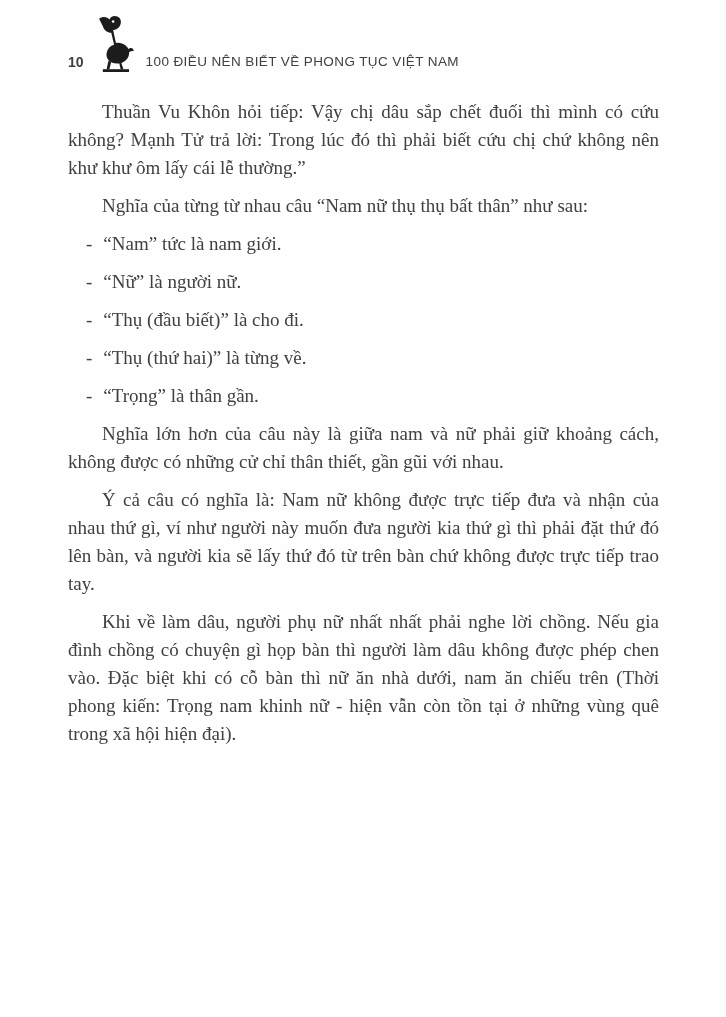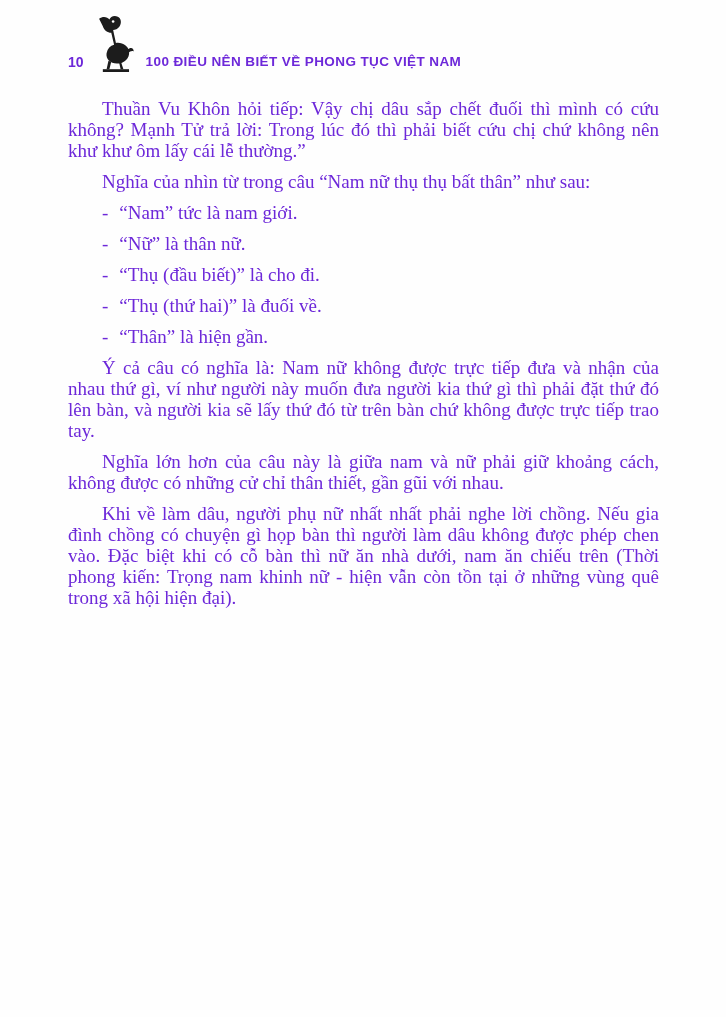--- a/index.html
+++ b/index.html
@@ -3,21 +3,21 @@
 <meta charset="utf-8">
 <style>
   * { box-sizing: border-box; margin: 0; padding: 0; }
   html, body { background: #ffffff; }
   .page {
     position: relative;
     width: 726px;
     height: 1017px;
     margin: 0 auto;
     background: #fefefe;
-    color: #6d28d9;
+    color: #404040;
     font-family: "Liberation Serif", "DejaVu Serif", serif;
     padding: 14px 67px 30px 68px;
     overflow: hidden;
   }
   .running-head {
     display: flex;
     align-items: flex-end;
     gap: 12px;
     margin-bottom: 26px;
   }
@@ -30,40 +30,40 @@
   }
   .logo {
     display: inline-block;
     width: 38px;
     height: 58px;
     flex: 0 0 auto;
   }
   .logo svg { display: block; width: 100%; height: 100%; }
   .book-title {
     font-family: "Liberation Sans", sans-serif;
-    font-weight: 700;
+    font-weight: 400;
     font-size: 13.5px;
     line-height: 18px;
     letter-spacing: 0.4px;
     padding-bottom: 1px;
     white-space: nowrap;
   }
   .body-text {
     font-size: 19px;
-    line-height: 21px;
+    line-height: 28px;
   }
   .para {
     text-align: justify;
     text-indent: 34px;
     margin-bottom: 10px;
     hyphens: none;
   }
   .terms { margin-bottom: 0; }
   .term {
-    margin: 0 0 10px 34px;
+    margin: 0 0 10px 18px;
     text-align: left;
   }
   .term .dash {
     display: inline-block;
     margin-right: 11px;
   }
 </style>
 </head>
 <body>
 
@@ -82,29 +82,29 @@
           <path d="M7 59 l28 0 l0 3 l-28 0 z"></path>
         </g>
       </svg>
     </span>
     <h1 class="book-title">100 ĐIỀU NÊN BIẾT VỀ PHONG TỤC VIỆT NAM</h1>
   </header>
 
   <main class="body-text">
 
     <p class="para">Thuần Vu Khôn hỏi tiếp: Vậy chị dâu sắp chết đuối thì mình có cứu không? Mạnh Tử trả lời: Trong lúc đó thì phải biết cứu chị chứ không nên khư khư ôm lấy cái lễ thường.”</p>
-    <p class="para">Nghĩa của nhìn từ trong câu “Nam nữ thụ thụ bất thân” như sau:</p>
+    <p class="para">Nghĩa của từng từ nhau câu “Nam nữ thụ thụ bất thân” như sau:</p>
 
     <div class="terms">
       <p class="term"><span class="dash">-</span><span class="term-text">“Nam” tức là nam giới.</span></p>
-      <p class="term"><span class="dash">-</span><span class="term-text">“Nữ” là thân nữ.</span></p>
+      <p class="term"><span class="dash">-</span><span class="term-text">“Nữ” là người nữ.</span></p>
       <p class="term"><span class="dash">-</span><span class="term-text">“Thụ (đầu biết)” là cho đi.</span></p>
-      <p class="term"><span class="dash">-</span><span class="term-text">“Thụ (thứ hai)” là đuối về.</span></p>
-      <p class="term"><span class="dash">-</span><span class="term-text">“Thân” là hiện gần.</span></p>
+      <p class="term"><span class="dash">-</span><span class="term-text">“Thụ (thứ hai)” là từng về.</span></p>
+      <p class="term"><span class="dash">-</span><span class="term-text">“Trọng” là thân gần.</span></p>
     </div>
 
+    <p class="para">Nghĩa lớn hơn của câu này là giữa nam và nữ phải giữ khoảng cách, không được có những cử chỉ thân thiết, gần gũi với nhau.</p>
     <p class="para">Ý cả câu có nghĩa là: Nam nữ không được trực tiếp đưa và nhận của nhau thứ gì, ví như người này muốn đưa người kia thứ gì thì phải đặt thứ đó lên bàn, và người kia sẽ lấy thứ đó từ trên bàn chứ không được trực tiếp trao tay.</p>
-    <p class="para">Nghĩa lớn hơn của câu này là giữa nam và nữ phải giữ khoảng cách, không được có những cử chỉ thân thiết, gần gũi với nhau.</p>
     <p class="para">Khi về làm dâu, người phụ nữ nhất nhất phải nghe lời chồng. Nếu gia đình chồng có chuyện gì họp bàn thì người làm dâu không được phép chen vào. Đặc biệt khi có cỗ bàn thì nữ ăn nhà dưới, nam ăn chiếu trên (Thời phong kiến: Trọng nam khinh nữ - hiện vẫn còn tồn tại ở những vùng quê trong xã hội hiện đại).</p>
 
   </main>
 
 </div>
 
 </body></html>

